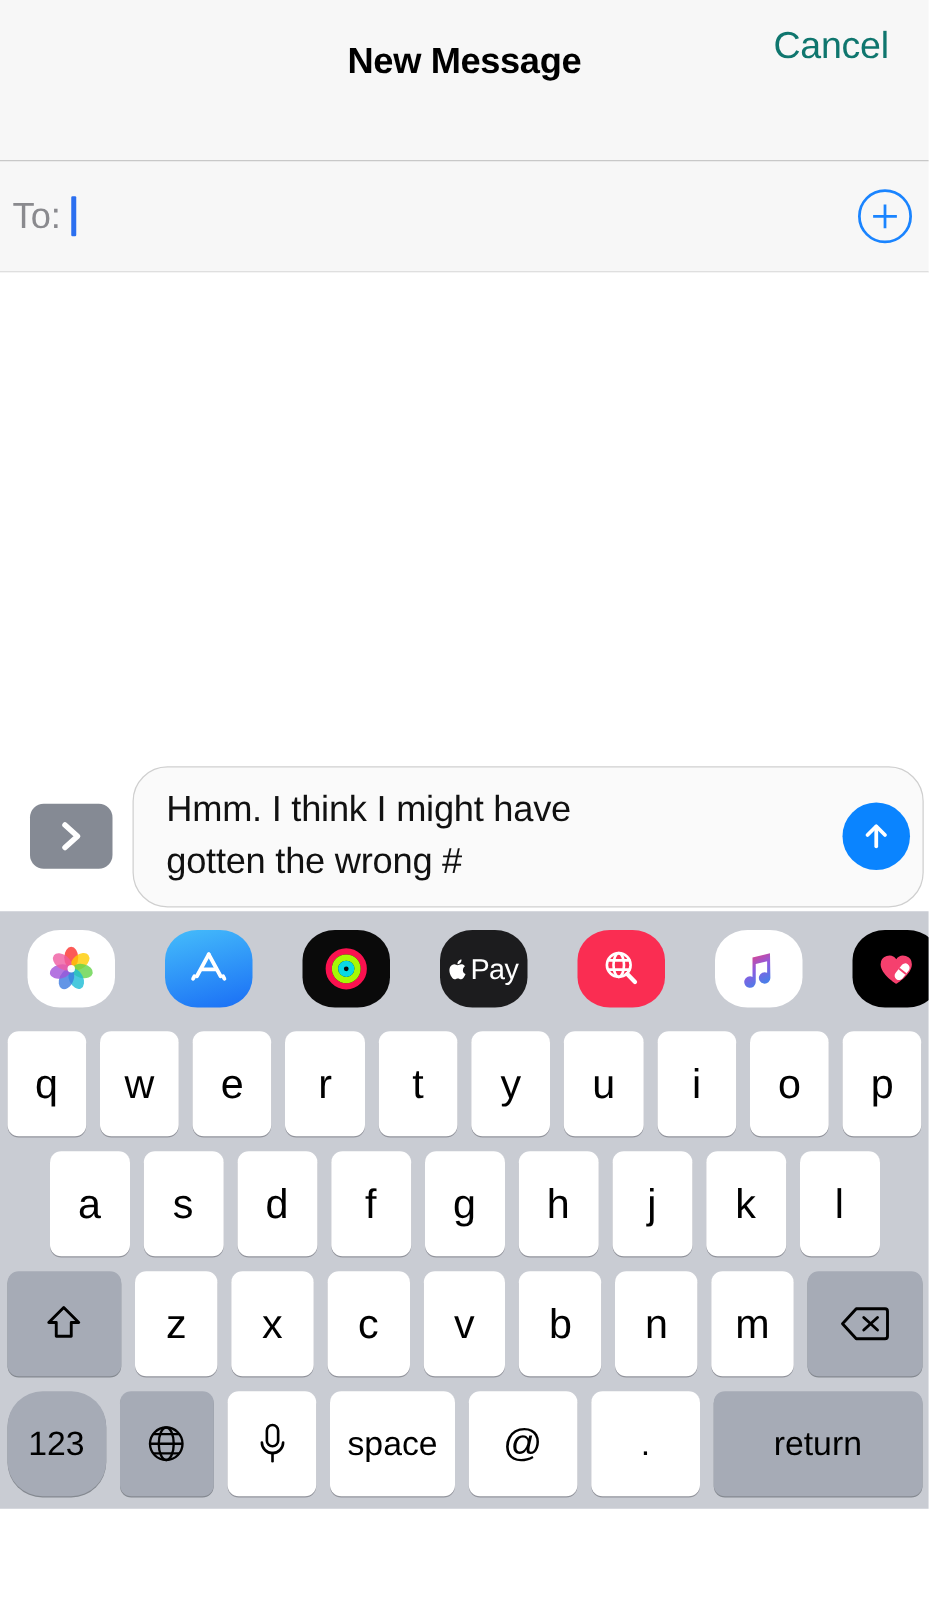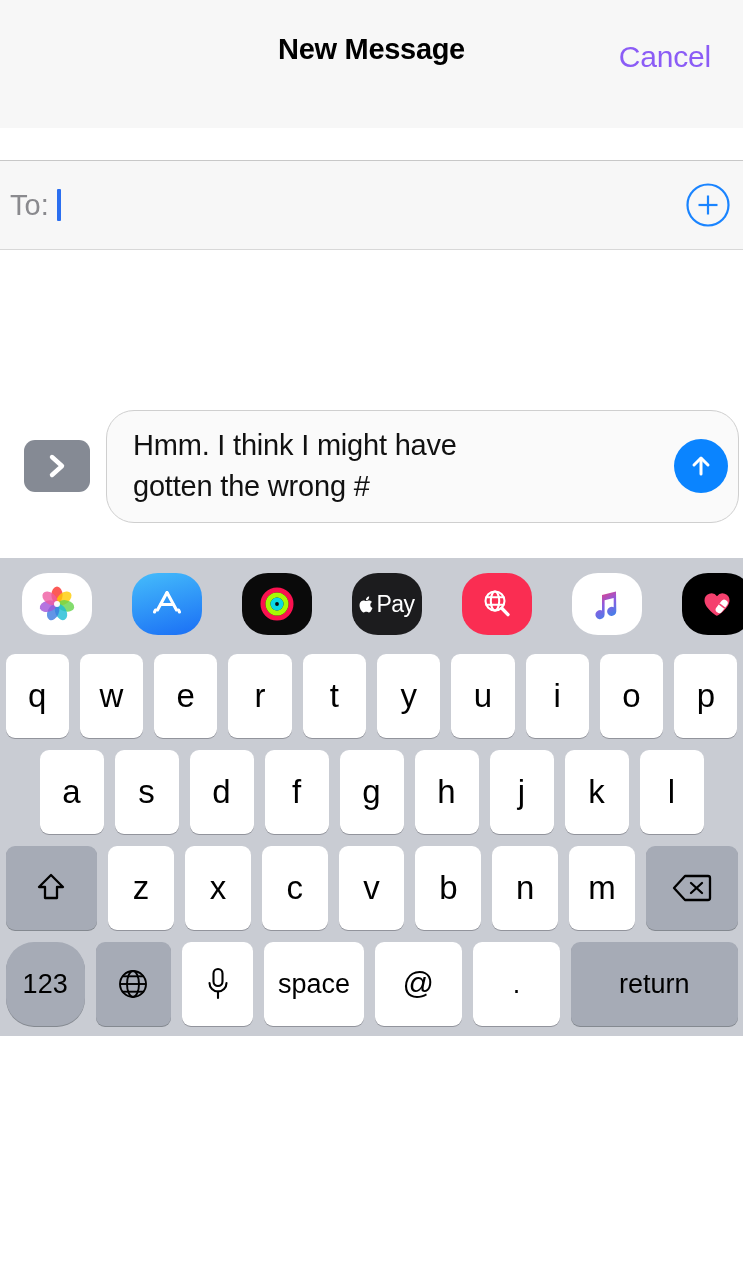--- a/index.html
+++ b/index.html
@@ -2,21 +2,21 @@
 <html><head>
 <meta charset="utf-8">
 <style>
   * { margin:0; padding:0; box-sizing:border-box; }
   html, body {
     width:743px; height:1279px;
     font-family:"Liberation Sans", sans-serif;
     background:#ffffff;
     overflow:hidden;
   }
-  #app { position:relative; width:743px; height:1036px; display:flex; flex-direction:column;gap:32px; }
+  #app { position:relative; width:743px; height:1207px; display:flex; flex-direction:column; }
 
   
   .navbar {
     position:relative;
     height:128px;
     background:#f7f7f7;
     flex:0 0 auto;
   }
   .nav-title {
     position:absolute;
@@ -24,23 +24,23 @@
     top:33px;
     text-align:center;
     font-size:29px;
     font-weight:bold;
     color:#000;
     letter-spacing:-0.3px;
   }
   .nav-cancel {
     position:absolute;
     right:32px;
-    top:40px;
+    top:20px;
     font-size:30px;
-    color:#8b5cf6;
+    color:#0f766e;
     letter-spacing:-0.2px;
   }
 
   
   .to-field {
     position:relative;
     height:90px;
     background:#f7f7f7;
     border-top:1px solid #c8c8c8;
     border-bottom:1px solid #d8d8d8;

